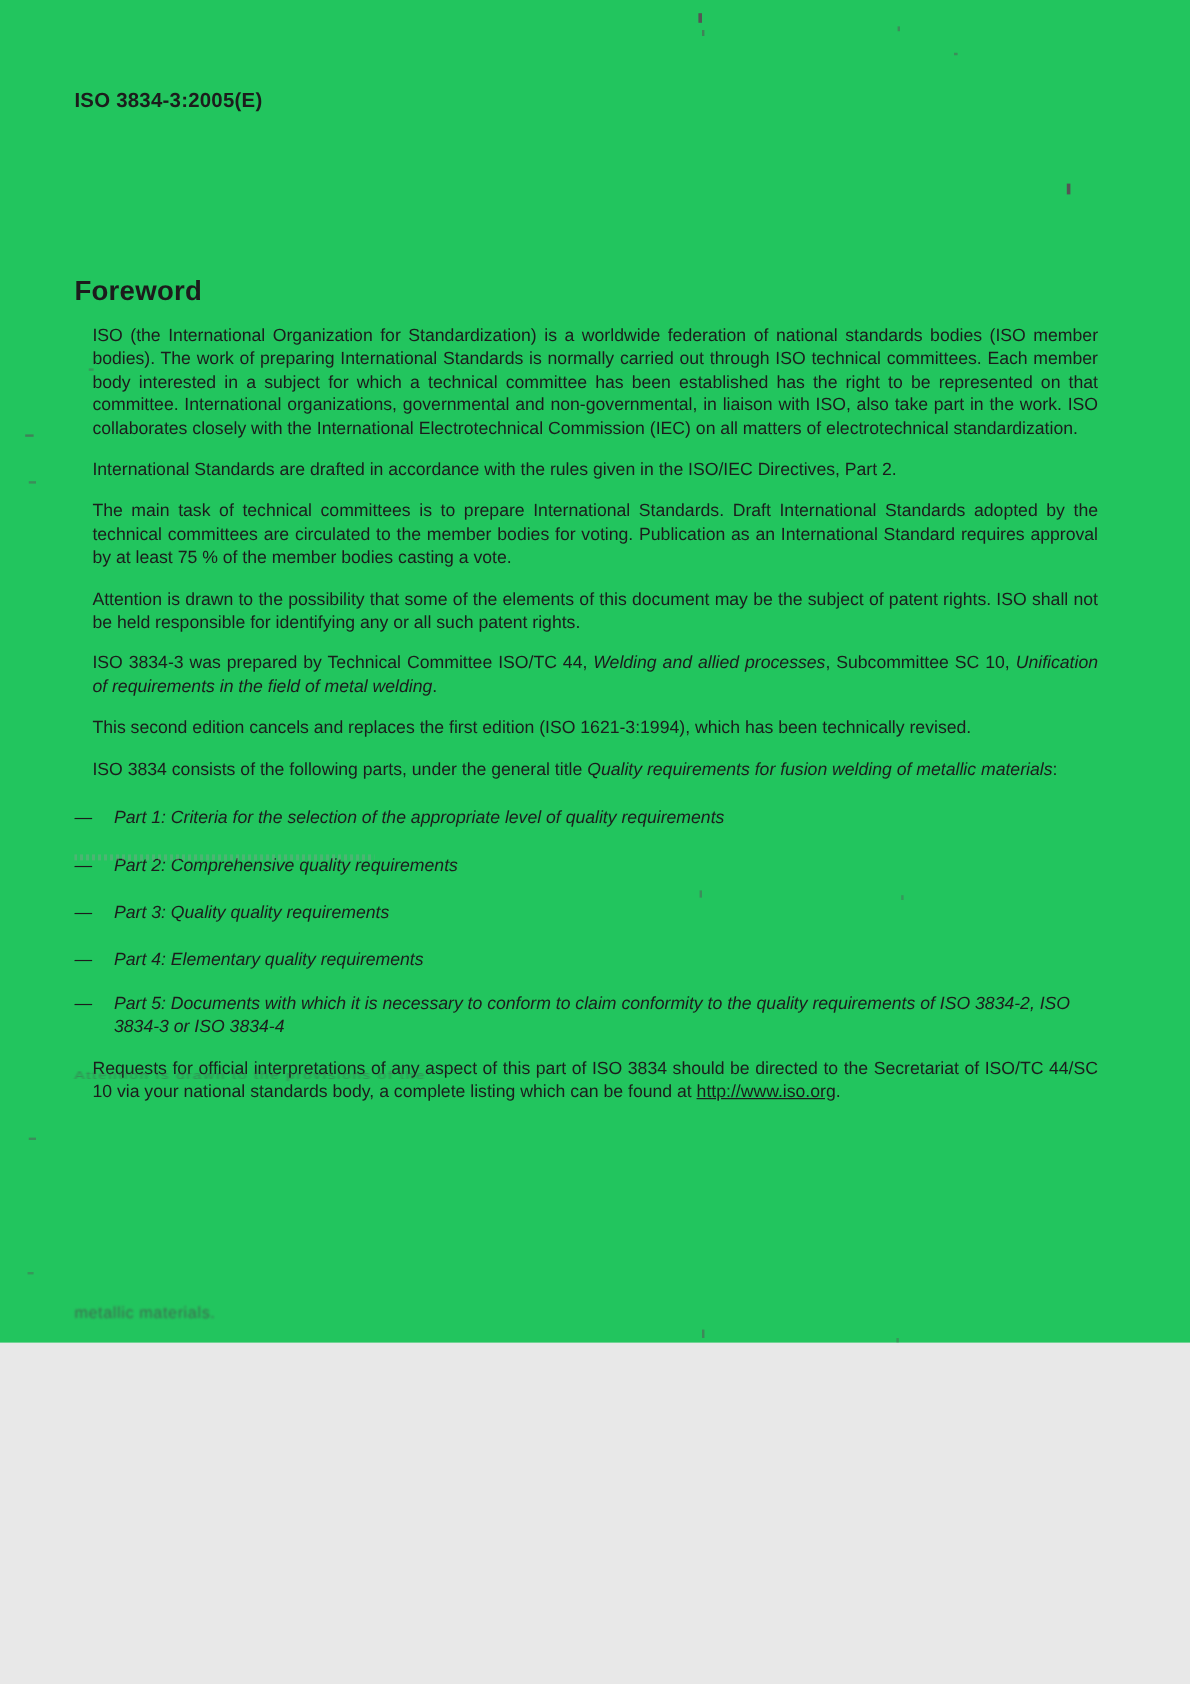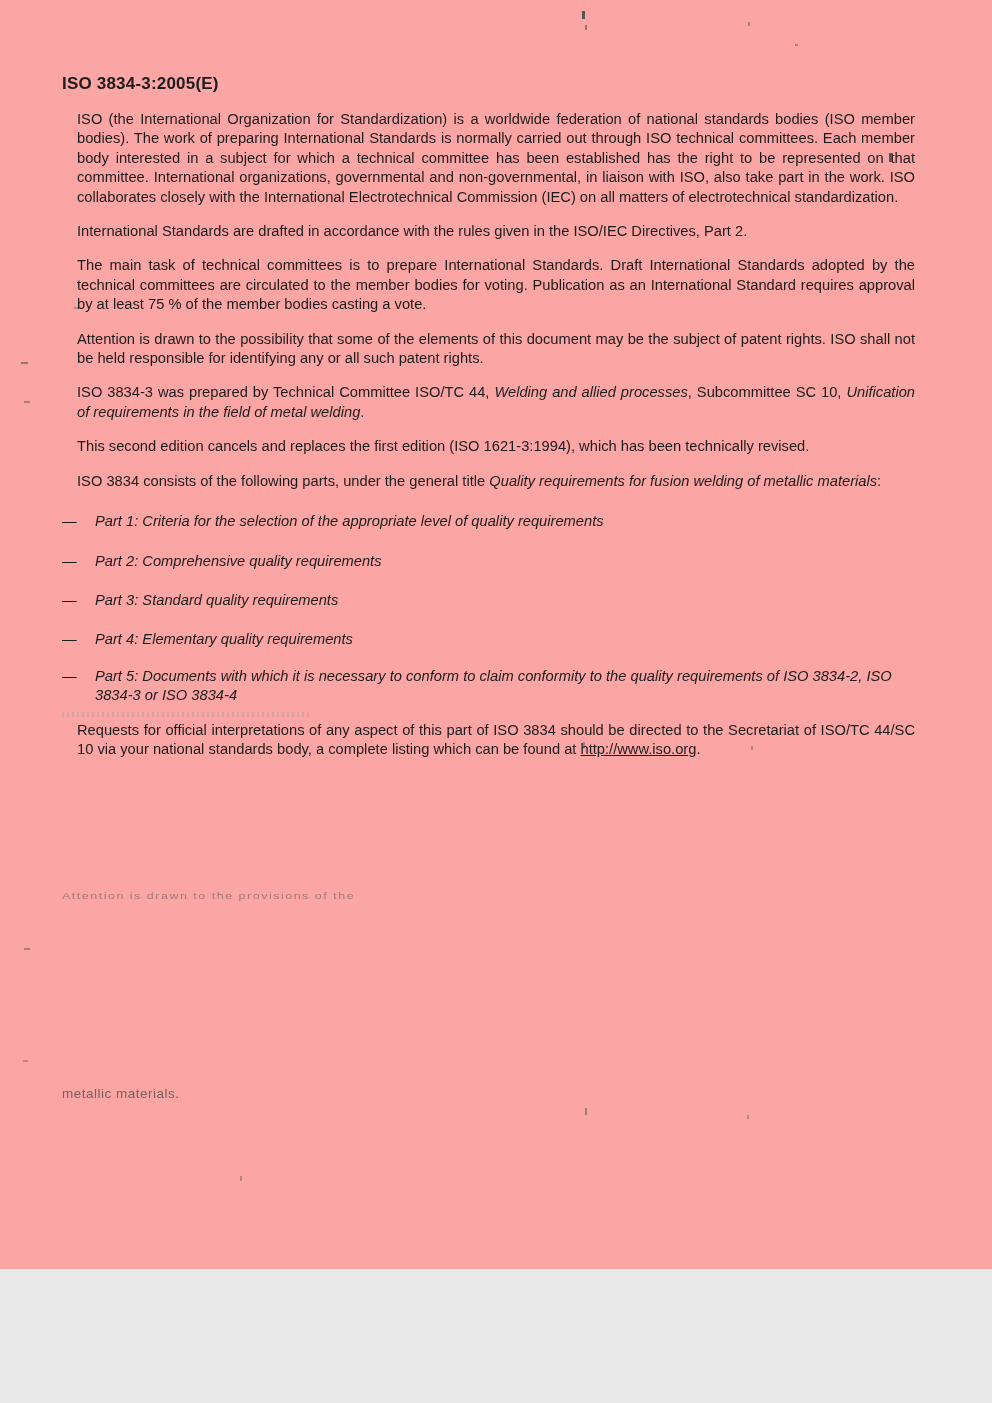--- a/index.html
+++ b/index.html
@@ -1,20 +1,20 @@
 <!DOCTYPE html>
 <html><head>
 <meta charset="utf-8">
 <style>
   html, body { margin: 0; padding: 0; background: #e8e8e8; }
   .page {
     position: relative;
     width: 992px;
-    height: 1269px;
-    background: #fca5a5;
+    height: 1119px;
+    background: #22c55e;
     margin: 0 auto;
     overflow: hidden;
     font-family: "Liberation Sans", sans-serif;
     color: #1c1c1c;
   }
   .content {
     position: absolute;
     top: 0; left: 0; right: 0; bottom: 0;
     padding: 0 62px;
   }
@@ -122,20 +122,21 @@
   }
 </style>
 </head>
 <body>
 
 <div class="page">
   <div class="content">
 
     <p class="doc-header">ISO 3834-3:2005(E)</p>
 
+    <h1 class="foreword">Foreword</h1>
 
     <p class="body mt-p1">ISO (the International Organization for Standardization) is a worldwide federation of national standards bodies (ISO member bodies). The work of preparing International Standards is normally carried out through ISO technical committees. Each member body interested in a subject for which a technical committee has been established has the right to be represented on that committee. International organizations, governmental and non-governmental, in liaison with ISO, also take part in the work. ISO collaborates closely with the International Electrotechnical Commission (IEC) on all matters of electrotechnical standardization.</p>
 
     <p class="body mt-16">International Standards are drafted in accordance with the rules given in the ISO/IEC Directives, Part 2.</p>
 
     <p class="body mt-18">The main task of technical committees is to prepare International Standards. Draft International Standards adopted by the technical committees are circulated to the member bodies for voting. Publication as an International Standard requires approval by at least 75 % of the member bodies casting a vote.</p>
 
     <p class="body mt-17">Attention is drawn to the possibility that some of the elements of this document may be the subject of patent rights. ISO shall not be held responsible for identifying any or all such patent rights.</p>
 
     <p class="body mt-19"><span>ISO 3834-3 was prepared by Technical Committee ISO/TC 44, </span><i>Welding and allied processes</i><span>, Subcommittee SC 10, </span><i>Unification of requirements in the field of metal welding</i><span>.</span></p>
@@ -148,21 +149,21 @@
       <li class="part-item li-1">
         <span class="dash">—</span>
         <span class="part-text">Part 1: Criteria for the selection of the appropriate level of quality requirements</span>
       </li>
       <li class="part-item li-n">
         <span class="dash">—</span>
         <span class="part-text">Part 2: Comprehensive quality requirements</span>
       </li>
       <li class="part-item li-n">
         <span class="dash">—</span>
-        <span class="part-text">Part 3: Standard quality requirements</span>
+        <span class="part-text">Part 3: Quality quality requirements</span>
       </li>
       <li class="part-item li-n">
         <span class="dash">—</span>
         <span class="part-text">Part 4: Elementary quality requirements</span>
       </li>
       <li class="part-item li-5">
         <span class="dash">—</span>
         <span class="part-text">Part 5: Documents with which it is necessary to conform to claim conformity to the quality requirements of ISO 3834-2, ISO 3834-3 or ISO 3834-4</span>
       </li>
     </ul>

